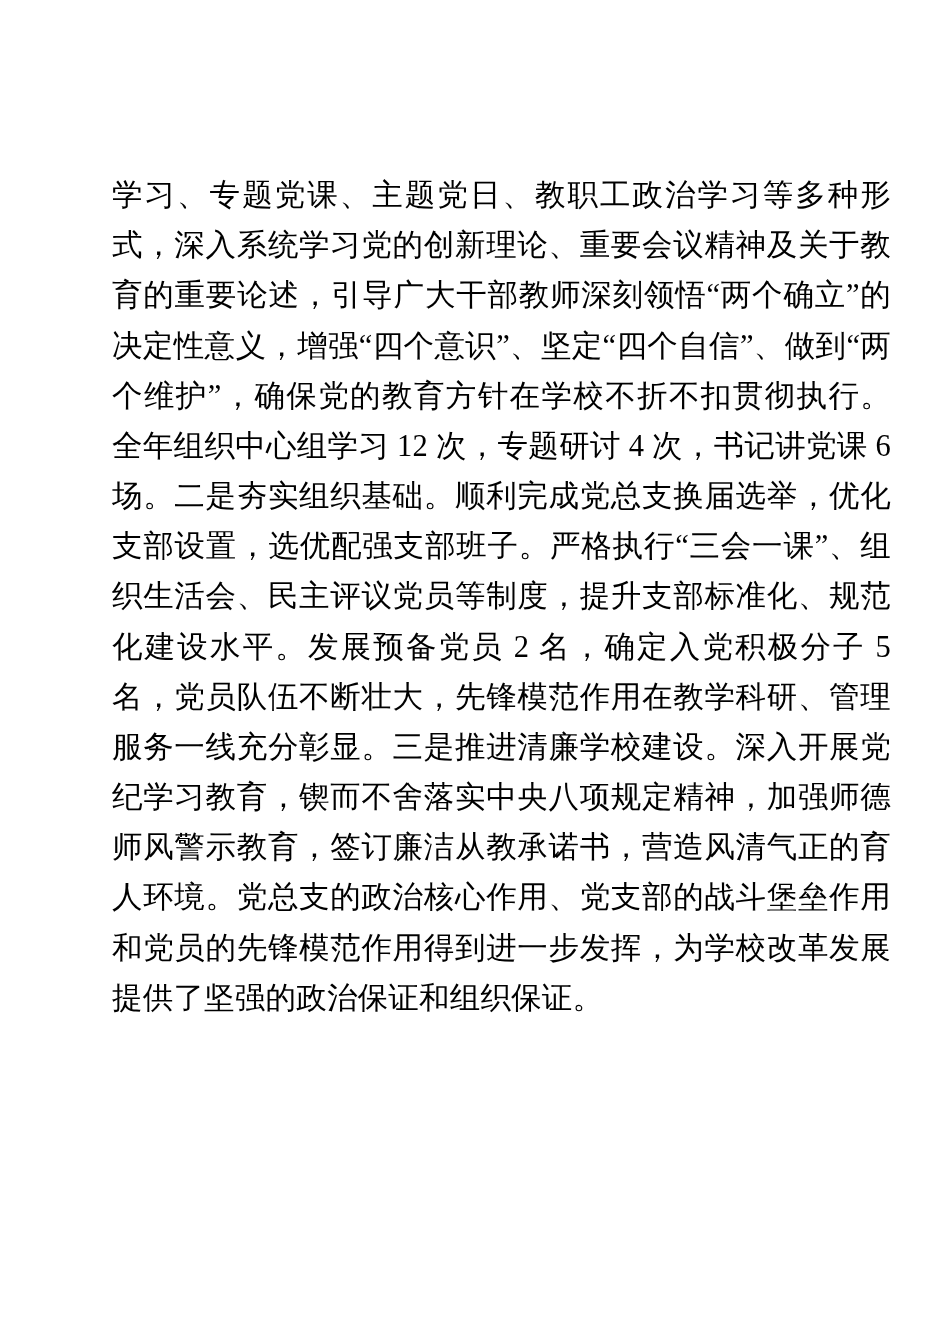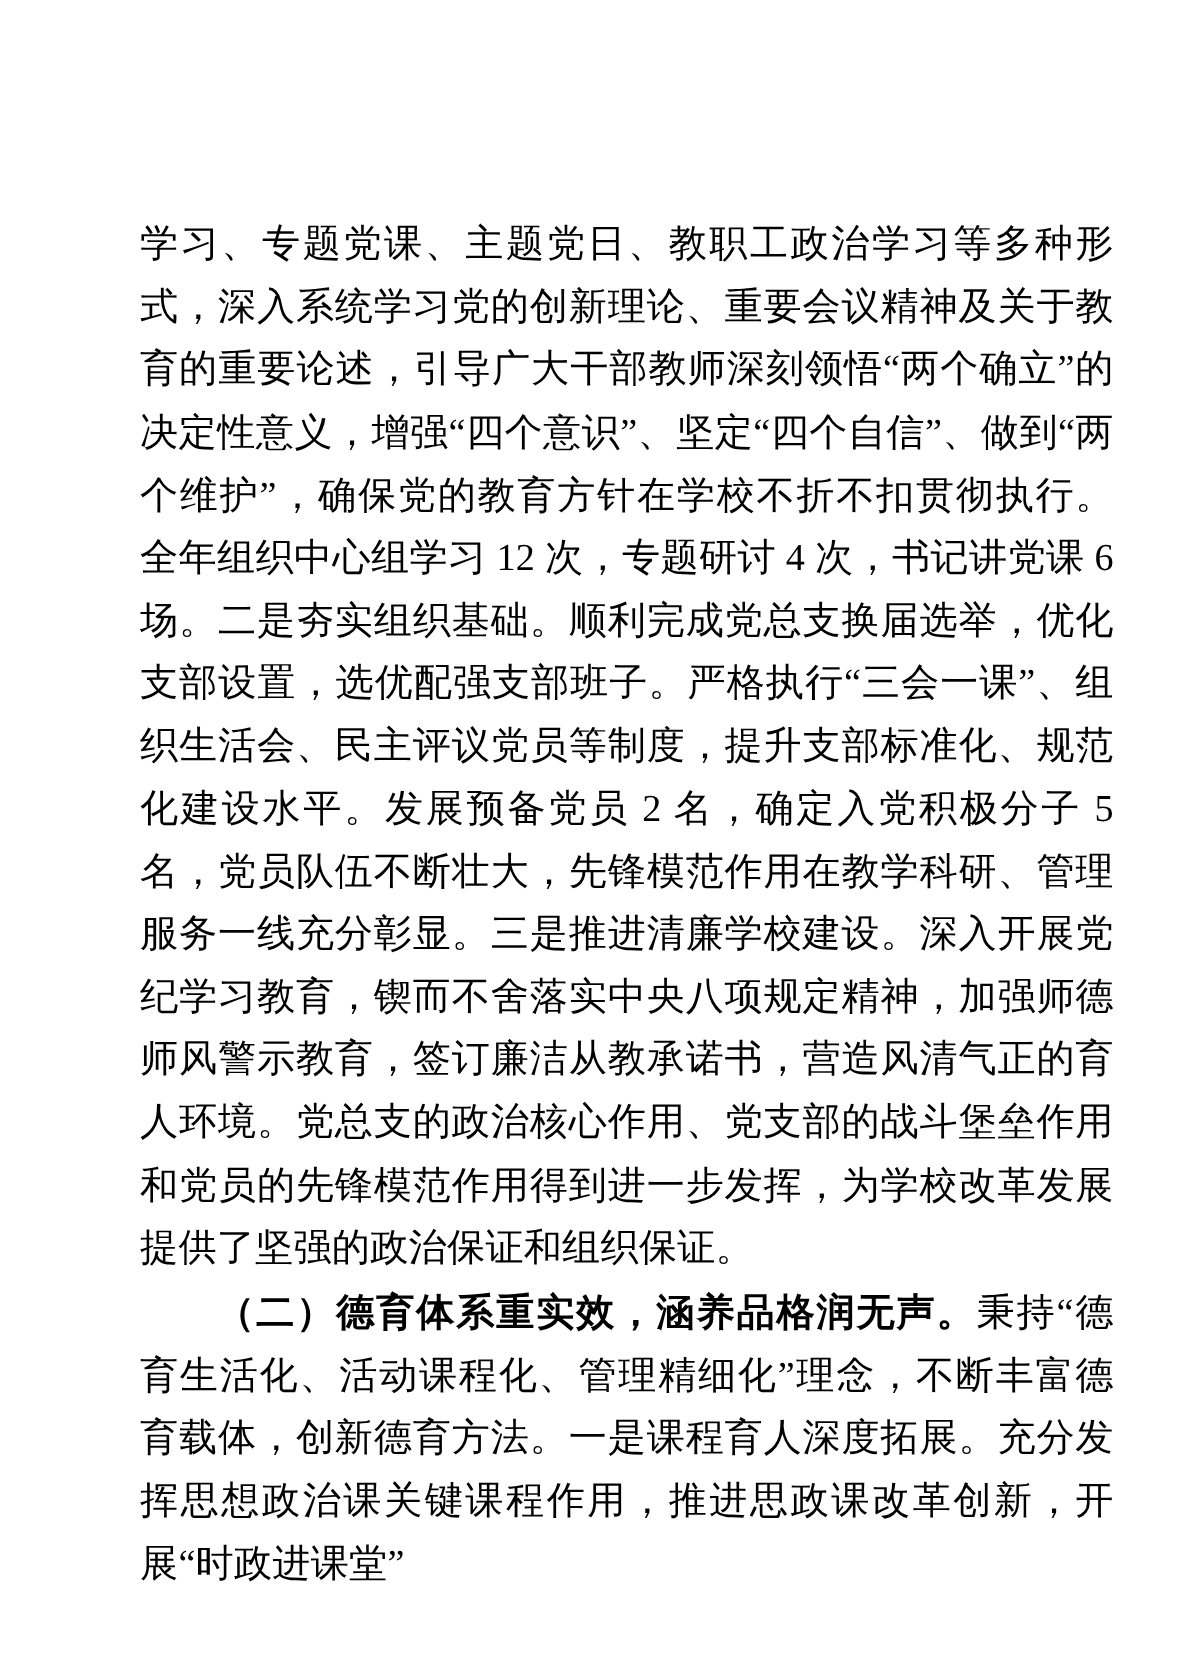--- a/index.html
+++ b/index.html
@@ -46,18 +46,15 @@
 </head>
 <body>
 
 <div class="page">
   <div class="doc-body">
 
     <p class="para">
       <span>学习、专题党课、主题党日、教职工政治学习等多种形式，深入系统学习党的创新理论、重要会议精神及关于教育的重要论述，引导广大干部教师深刻领悟“两个确立”的决定性意义，增强“四个意识”、坚定“四个自信”、做到“两个维护”，确保党的教育方针在学校不折不扣贯彻执行。全年组织中心组学习 12 次，专题研讨 4 次，书记讲党课 6 场。二是夯实组织基础。顺利完成党总支换届选举，优化支部设置，选优配强支部班子。严格执行“三会一课”、组织生活会、民主评议党员等制度，提升支部标准化、规范化建设水平。发展预备党员 2 名，确定入党积极分子 5 名，党员队伍不断壮大，先锋模范作用在教学科研、管理服务一线充分彰显。三是推进清廉学校建设。深入开展党纪学习教育，锲而不舍落实中央八项规定精神，加强师德师风警示教育，签订廉洁从教承诺书，营造风清气正的育人环境。党总支的政治核心作用、党支部的战斗堡垒作用和党员的先锋模范作用得到进一步发挥，为学校改革发展提供了坚强的政治保证和组织保证。</span>
     </p>
 
-    <p class="para para-indent">
-      <span class="bold">（二）德育体系重实效，涵养品格润无声。</span><span>秉持“德育生活化、活动课程化、管理精细化”理念，不断丰富德育载体，创新德育方法。一是课程育人深度拓展。充分发挥思想政治课关键课程作用，推进思政课改革创新，开展“时政进课堂”</span>
-    </p>
 
   </div>
 </div>
 
 </body></html>

